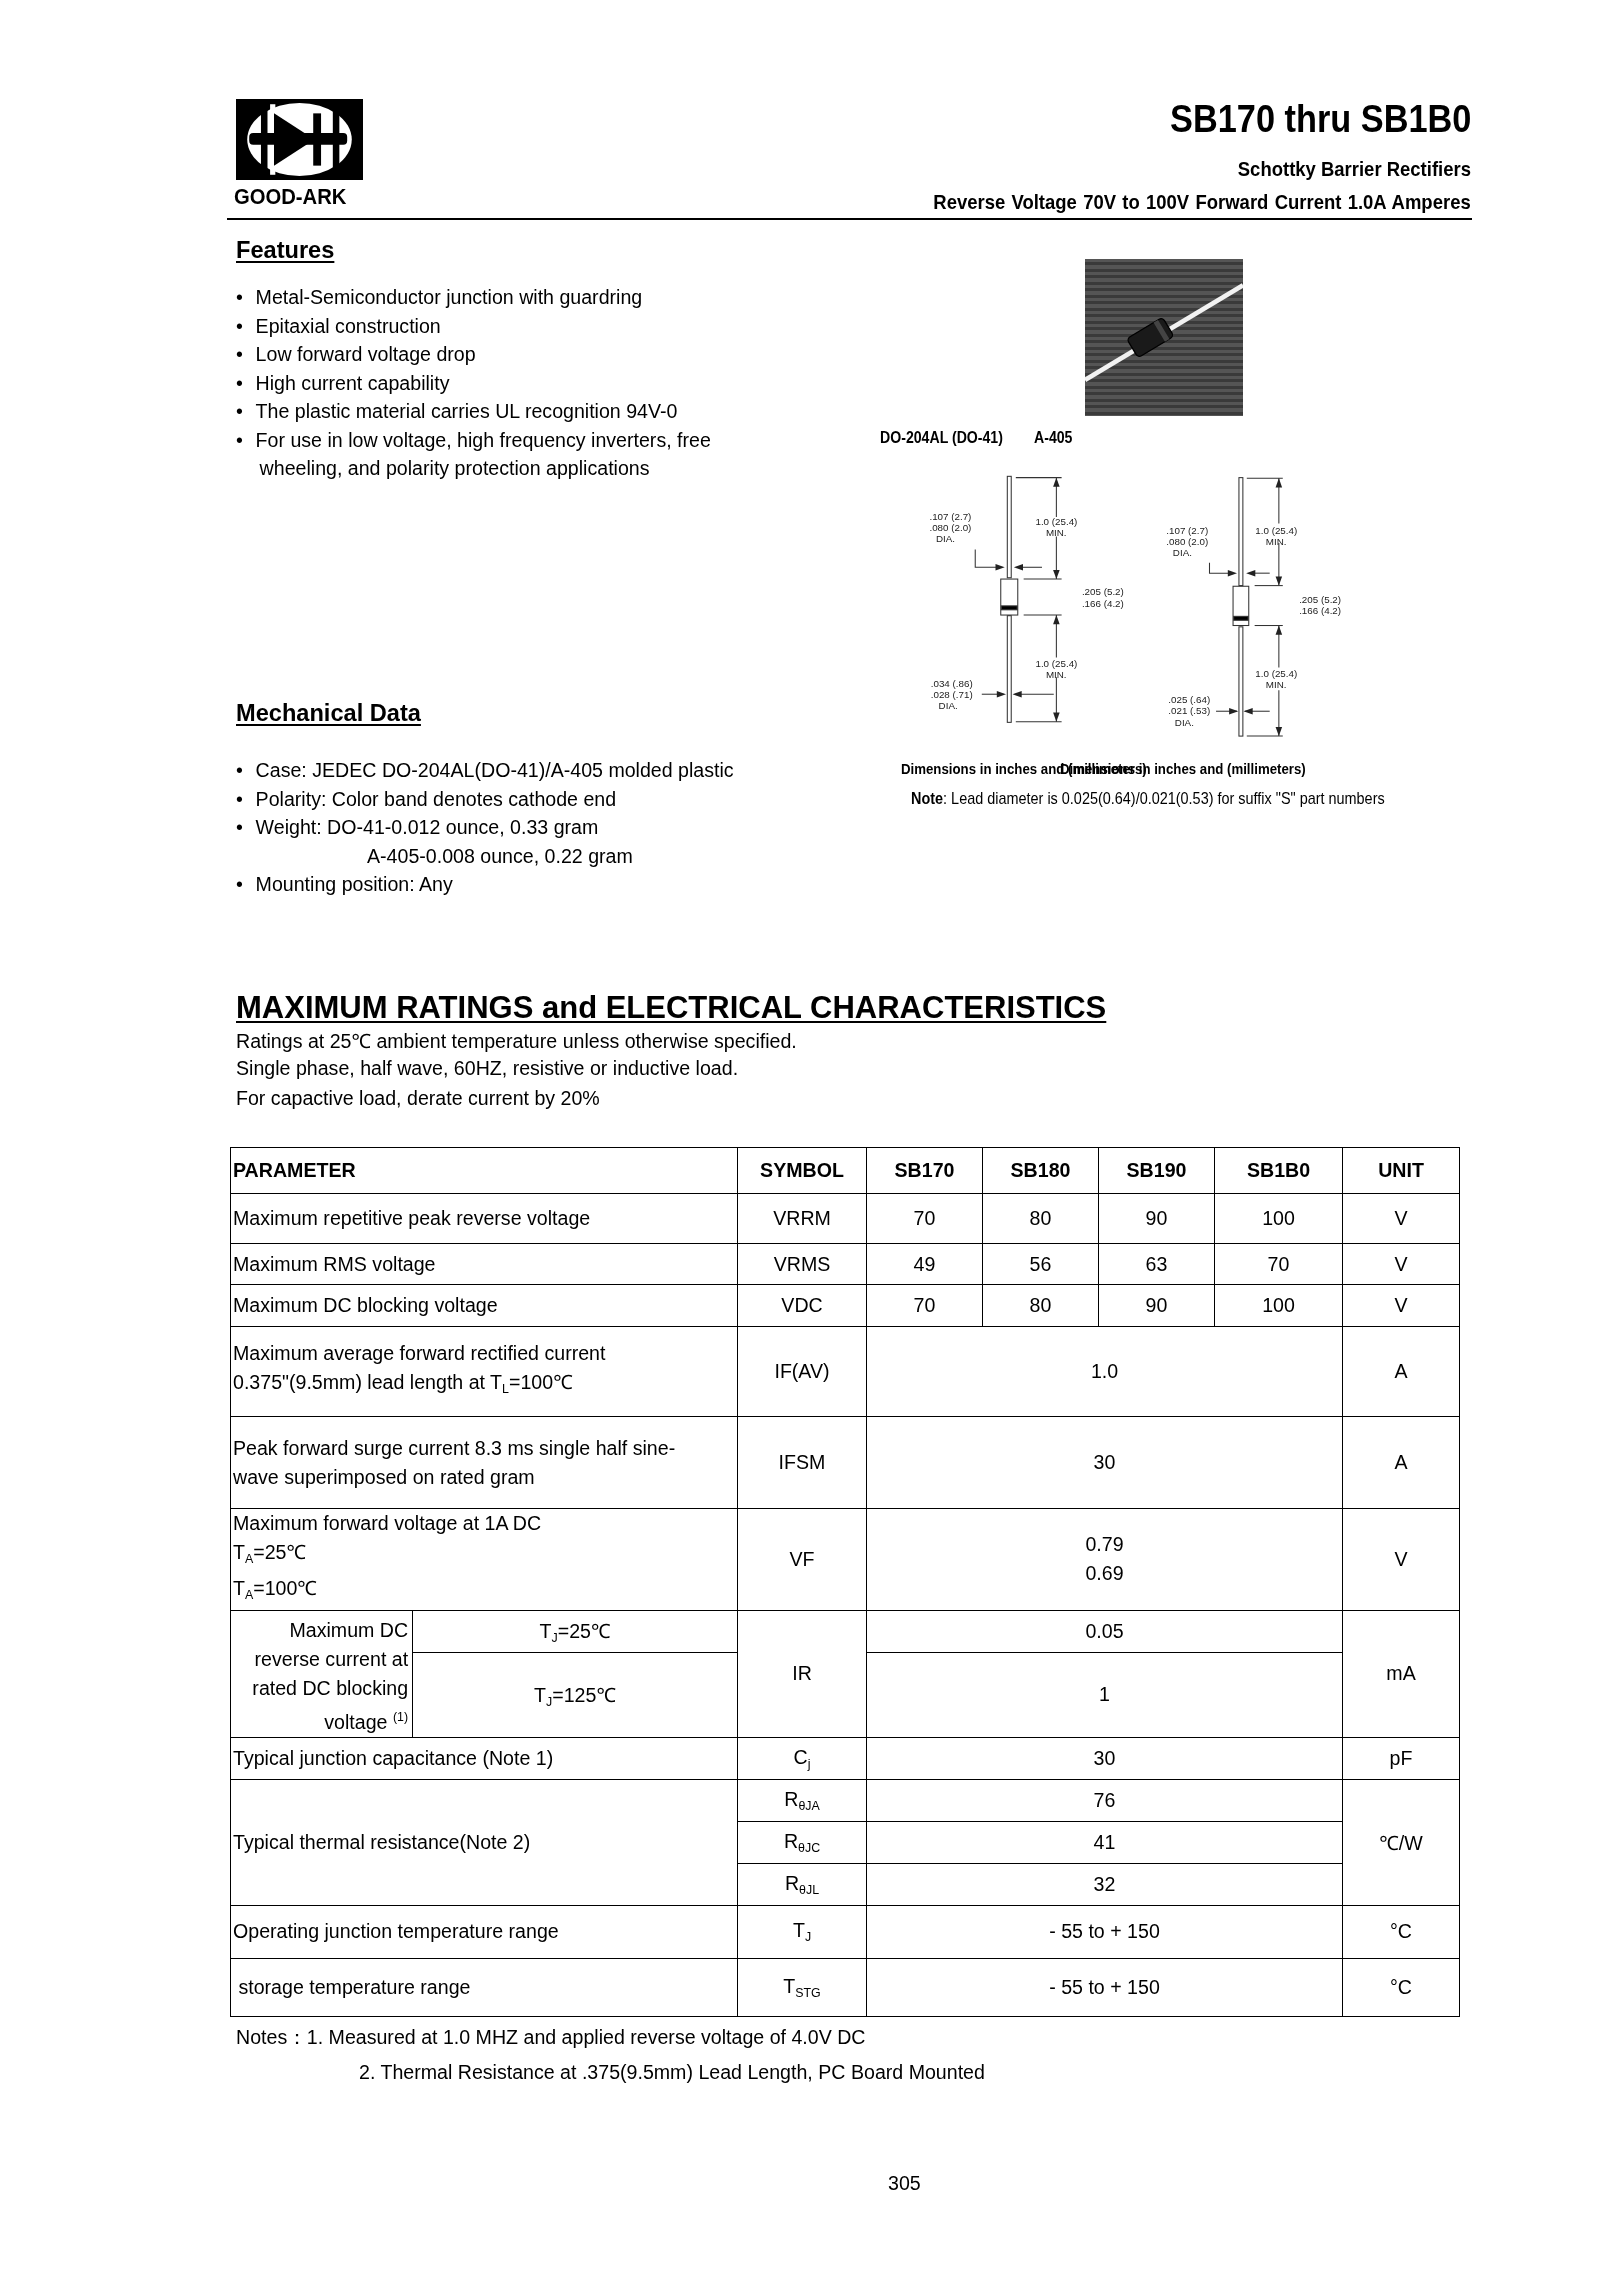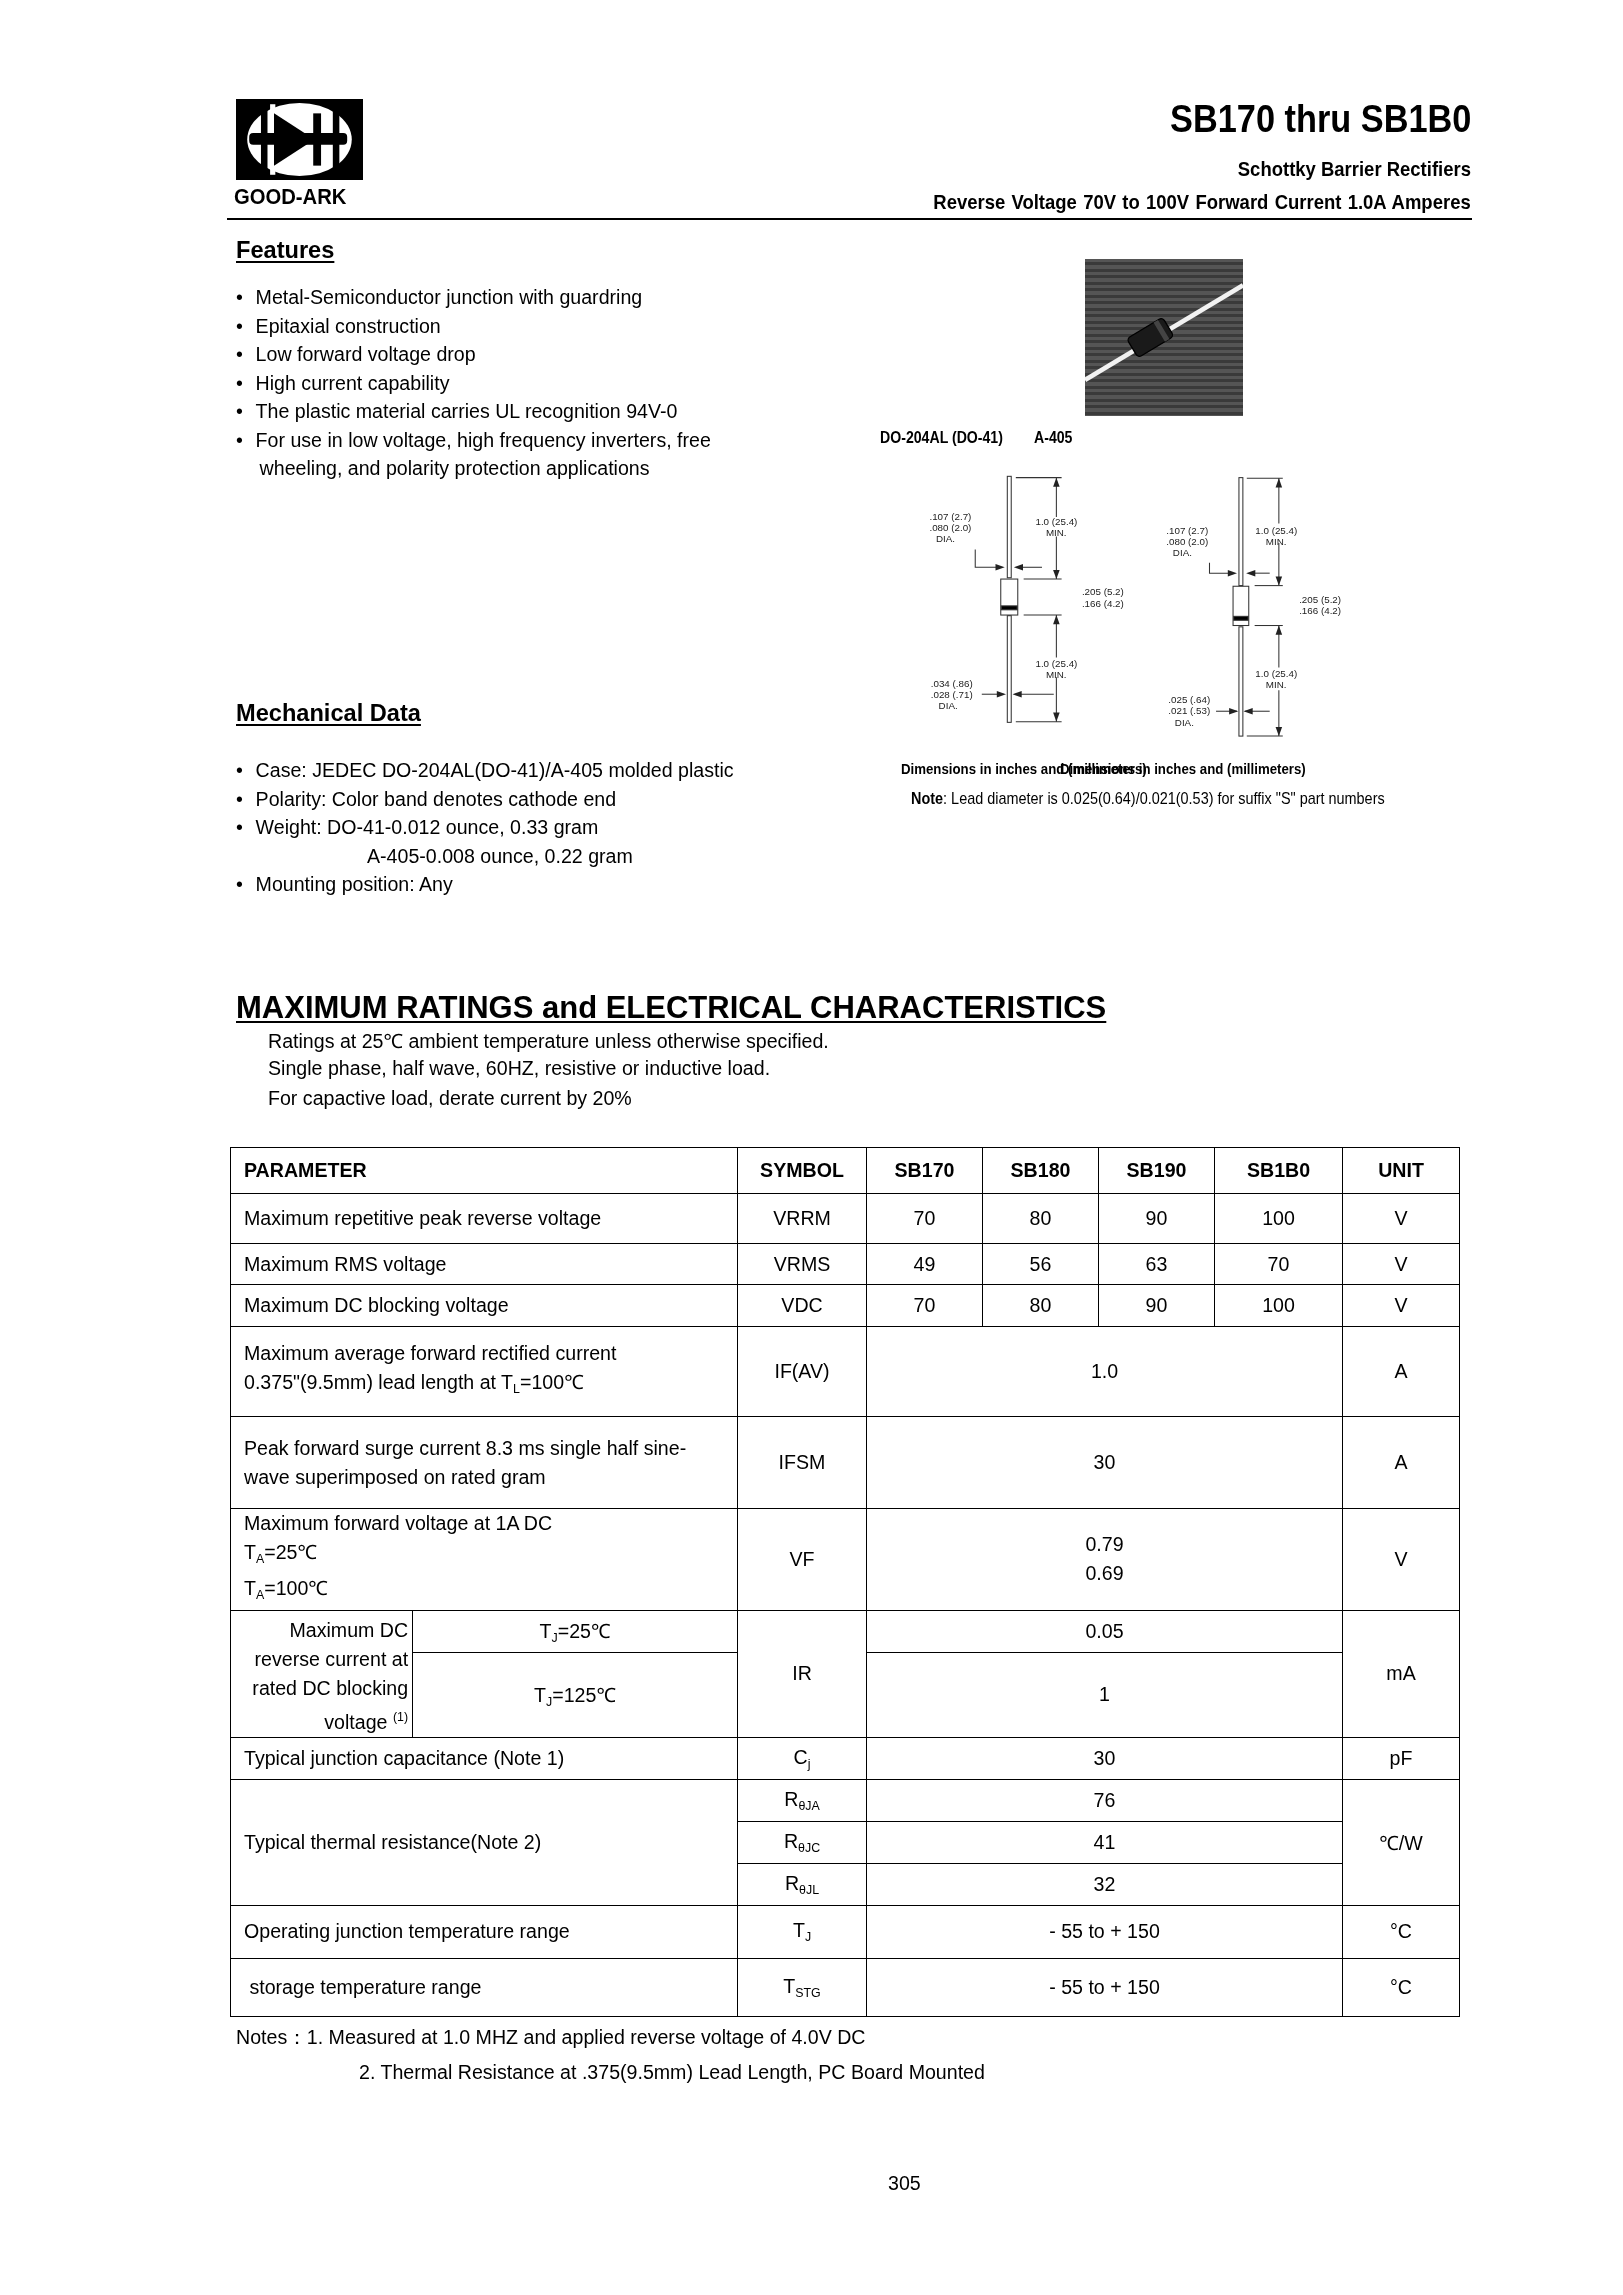--- a/index.html
+++ b/index.html
@@ -36,30 +36,30 @@
   #pkg-label-a405 { left: 1034px; top: 429px; }
   #drawing-svg { left: 864px; top: 458px; width: 602px; height: 301px; }
   .dim-caption { font-size: 14.4px; font-weight: bold; white-space: nowrap; transform: scaleX(0.92); transform-origin: left; }
   #dim-caption-1 { left: 901px; top: 761px; }
   #dim-caption-2 { left: 1060px; top: 761px; }
   #lead-note { left: 911px; top: 790px; font-size: 15.7px; white-space: nowrap; transform: scaleX(0.92); transform-origin: left; }
   #lead-note b { font-weight: bold; }
 
   
   #ratings-heading { left: 236px; top: 990px; font-size: 31px; }
-  .cond-line { font-size: 19.6px; white-space: nowrap; left: 236px; margin-left: 32px; }
+  .cond-line { font-size: 19.6px; white-space: nowrap; left: 236px; }
   #cond-1 { top: 1027px; }
   #cond-2 { top: 1057px; }
   #cond-3 { top: 1087px; }
 
   
   #spec-table { left: 230px; top: 1147px; width: 1230px; border-collapse: collapse; table-layout: fixed; }
   #spec-table td, #spec-table th { border: 1.6px solid #000; font-size: 19.6px; padding: 0 3.9px; text-align: center; vertical-align: middle; font-weight: normal; }
   #spec-table th { font-weight: bold; }
-  #spec-table td.param, #spec-table th.param { text-align: left; padding-left: 13px; }
+  #spec-table td.param, #spec-table th.param { text-align: left; padding-left: 2px; }
   #spec-table .lh { line-height: 29px; }
   sub { font-size: 12.4px; vertical-align: -3.9px; }
   sup { font-size: 12.4px; vertical-align: 7.9px; }
 
   
   #notes-1 { left: 236px; top: 2024px; font-size: 19.6px; white-space: nowrap; }
   #notes-2 { left: 311px; top: 2061px; font-size: 19.6px; white-space: nowrap; margin-left: 48px; }
   #page-number { left: 888px; top: 2172px; font-size: 19.6px; }
 </style>
 </head>

